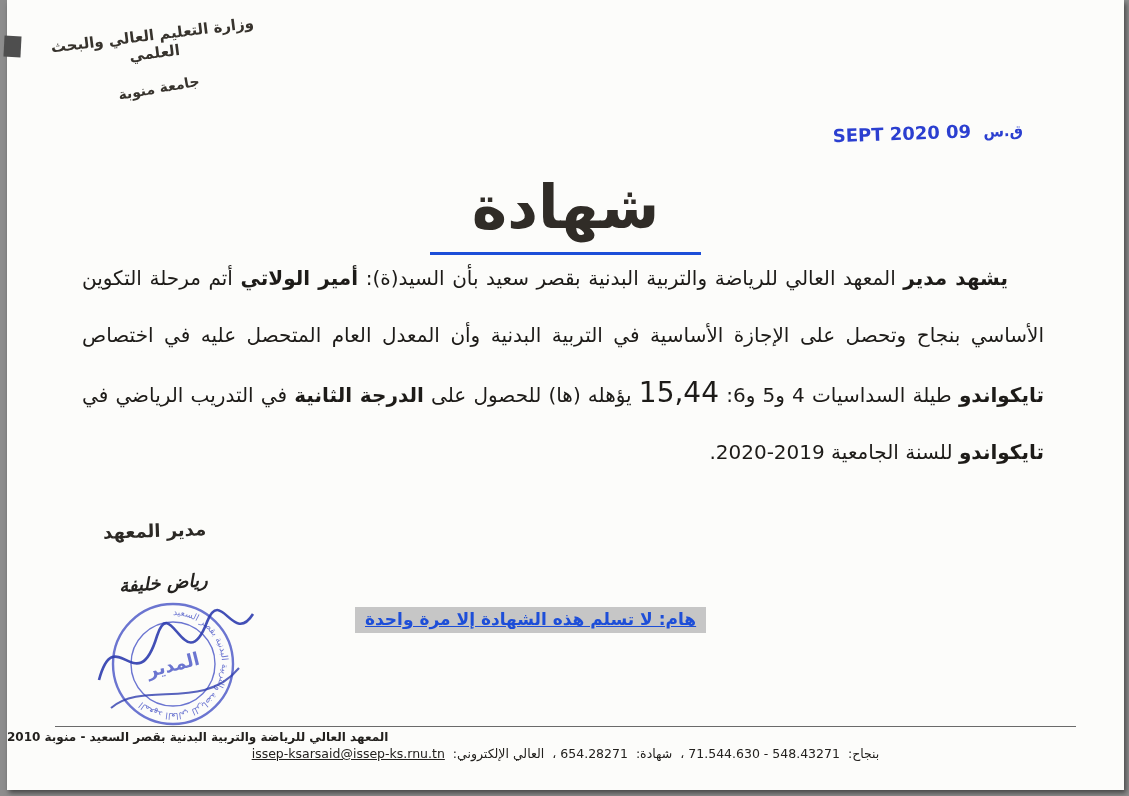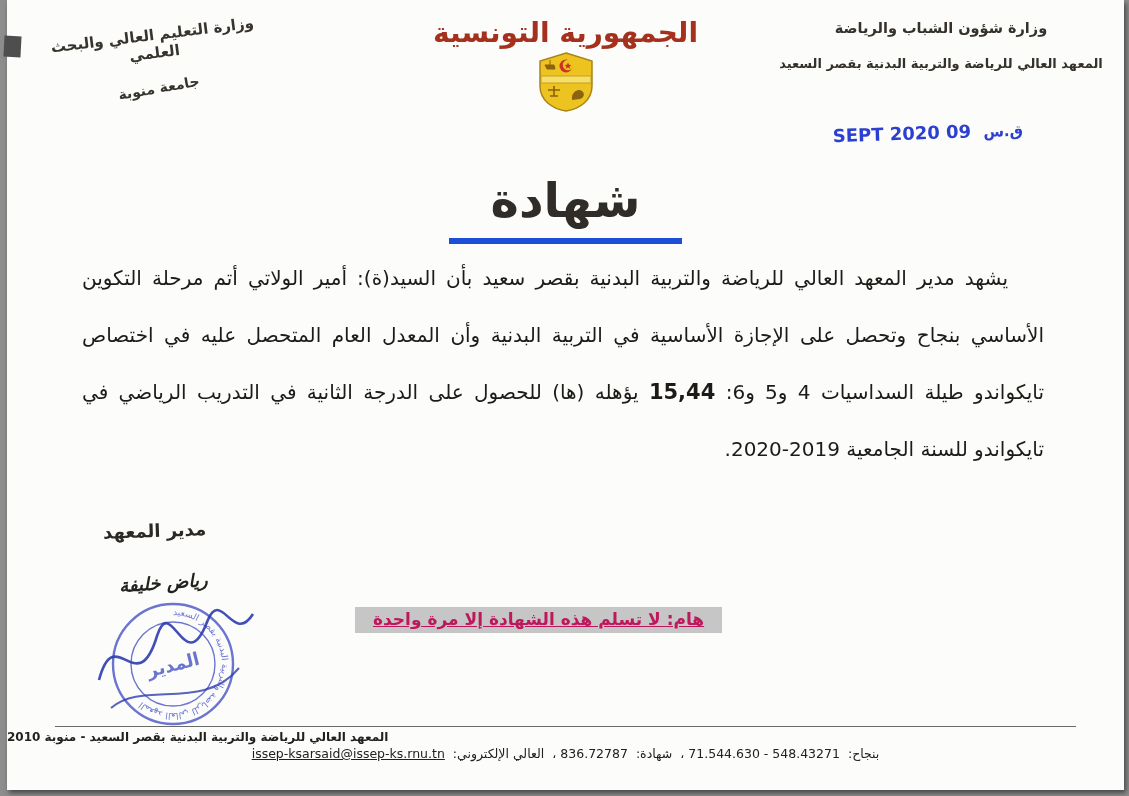--- a/index.html
+++ b/index.html
@@ -17,69 +17,50 @@
   .emblem{margin-top:3px}
 
   .hdr-right{position:absolute;right:18px;top:20px;width:330px;text-align:center;direction:rtl;color:#35312b;font-weight:bold}
   .hdr-right .l1{font-size:14.5px}
   .hdr-right .l2{font-size:13px;margin-top:20px;white-space:nowrap}
 
   .stamp-date{position:absolute;left:826px;top:122px;width:190px;direction:rtl;color:#2b3fd0;font-weight:bold;font-size:18px;transform:rotate(-2deg);white-space:nowrap}
   .stamp-date .lbl{margin-left:12px;font-size:15px}
 
   .doc-title{position:absolute;left:0;right:0;top:172px;text-align:center}
-  .doc-title span{display:inline-block;font-size:48px;font-weight:bold;color:#302c27;border-bottom:6px solid #1d4ed8;padding:0 42px 10px;direction:rtl}
+  .doc-title span{display:inline-block;font-size:60px;font-weight:bold;color:#302c27;border-bottom:3px solid #1d4ed8;padding:0 42px 10px;direction:rtl}
 
   .body-text{position:absolute;left:75px;top:250px;width:962px;direction:rtl;text-align:justify;font-size:20px;line-height:57px;color:#1d1b18;text-indent:36px}
-  .body-text .b{font-weight:normal}
-  .body-text .avg{font-weight:bold;font-size:21px}
+  .body-text .b{font-weight:bold}
+  .body-text .avg{font-weight:normal;font-size:28px}
 
   .sig-role{position:absolute;left:96px;top:520px;font-size:18px;font-weight:bold;color:#2c2925;transform:rotate(-2deg);direction:rtl}
   .sig-name{position:absolute;left:112px;top:572px;font-size:18px;font-weight:bold;font-style:italic;color:#24221f;transform:rotate(-4deg);direction:rtl}
   .stamp-wrap{position:absolute;left:78px;top:584px}
 
   .note{position:absolute;left:348px;top:607px;direction:rtl}
-  .note span{display:inline-block;background:#c6c6c6;color:#be185d;font-size:17px;font-weight:bold;text-decoration:underline;padding:2px 18px 4px;letter-spacing:.5px}
+  .note span{display:inline-block;background:#c6c6c6;color:#1d4ed8;font-size:17px;font-weight:bold;text-decoration:underline;padding:2px 10px 4px;letter-spacing:.5px}
 
   .foot-rule{position:absolute;left:48px;right:48px;top:726px;border-top:1px solid #6a6a6a}
   .foot-1{position:absolute;left:0;right:0;top:730px;text-align:left;direction:rtl;font-size:12px;font-weight:bold;color:#23211e}
   .foot-2{position:absolute;left:0;right:0;top:746px;text-align:center;direction:rtl;font-size:12.5px;color:#23211e}
   .foot-2 .email{text-decoration:underline}
   .foot-2 span{margin:16px 2px}
 </style>
 </head>
 <body>
 
 <div class="page">
 
   <div class="hdr-left">
     <div class="l1">وزارة التعليم العالي والبحث العلمي</div>
     <div class="l2">جامعة منوبة</div>
   </div>
 
-  <div class="hdr-center">
-    <div class="republic">الجمهورية التونسية</div>
-    <div class="emblem">
-      <svg width="56" height="60" viewBox="0 0 56 60">
-        <path d="M28,1 L54,9 L54,34 C54,48 42,57 28,59 C14,57 2,48 2,34 L2,9 Z" fill="#edc31f" stroke="#a8841a" stroke-width="1.5"></path>
-        <rect x="3" y="24" width="50" height="7" fill="#f7df66" stroke="#b8941f" stroke-width="0.8"></rect>
-        <path d="M16,13 h-9 l2,4 h8 Z M12,8 v5" fill="#8a6210" stroke="#8a6210" stroke-width="1"></path>
-        <circle cx="28" cy="14" r="6.5" fill="#cc3322"></circle>
-        <circle cx="30" cy="13" r="5.2" fill="#edc31f"></circle>
-        <path d="M30,10.5 l1,2.2 2.4,0.2 -1.8,1.6 0.5,2.3 -2.1,-1.2 -2.1,1.2 0.5,-2.3 -1.8,-1.6 2.4,-0.2 Z" fill="#cc3322"></path>
-        <path d="M10,38 h12 M16,34 v10 M12,44 h8" stroke="#8a6210" stroke-width="1.6" fill="none"></path>
-        <path d="M34,44 c2,-6 8,-8 11,-4 c2,3 0,6 -3,7 l-8,1 Z" fill="#8a6210"></path>
-      </svg>
-    </div>
-  </div>
 
-  <div class="hdr-right">
-    <div class="l1">وزارة شؤون الشباب والرياضة</div>
-    <div class="l2">المعهد العالي للرياضة والتربية البدنية بقصر السعيد</div>
-  </div>
 
   <div class="stamp-date">
     <span class="lbl">ق.س</span><span>09 SEPT 2020</span>
   </div>
 
   <div class="doc-title">
     <span>شهادة</span>
   </div>
 
   <p class="body-text"><span class="b">يشهد مدير</span><span> المعهد العالي للرياضة والتربية البدنية بقصر سعيد بأن السيد(ة):  </span><span class="b">أمير الولاتي</span><span> أتم مرحلة التكوين الأساسي بنجاح وتحصل على الإجازة الأساسية في التربية البدنية وأن المعدل العام المتحصل عليه في اختصاص </span><span class="b">تايكواندو</span><span> طيلة السداسيات 4 و5 و6:  </span><span class="avg">15,44</span><span> يؤهله (ها) للحصول على </span><span class="b">الدرجة الثانية</span><span> في التدريب الرياضي في </span><span class="b">تايكواندو</span><span> للسنة الجامعية </span><span>2019-2020.</span></p>
@@ -106,20 +87,20 @@
   <div class="note">
     <span>هام: لا تسلم هذه الشهادة إلا مرة واحدة</span>
   </div>
 
   <div class="foot-rule"></div>
   <div class="foot-1">المعهد العالي للرياضة والتربية البدنية بقصر السعيد  -  منوبة 2010</div>
   <div class="foot-2">
     <span>بنجاح:</span>
     <span dir="ltr">71.544.630 - 548.43271</span><span>،</span>
     <span>شهادة:</span>
-    <span dir="ltr">836.72787</span><span>،</span>
+    <span dir="ltr">654.28271</span><span>،</span>
     <span>العالي الإلكتروني:</span>
     <span dir="ltr" class="email">issep-ksarsaid@issep-ks.rnu.tn</span>
   </div>
 
 </div>
 
 <div class="scan-mark"></div>
 
 </body></html>

